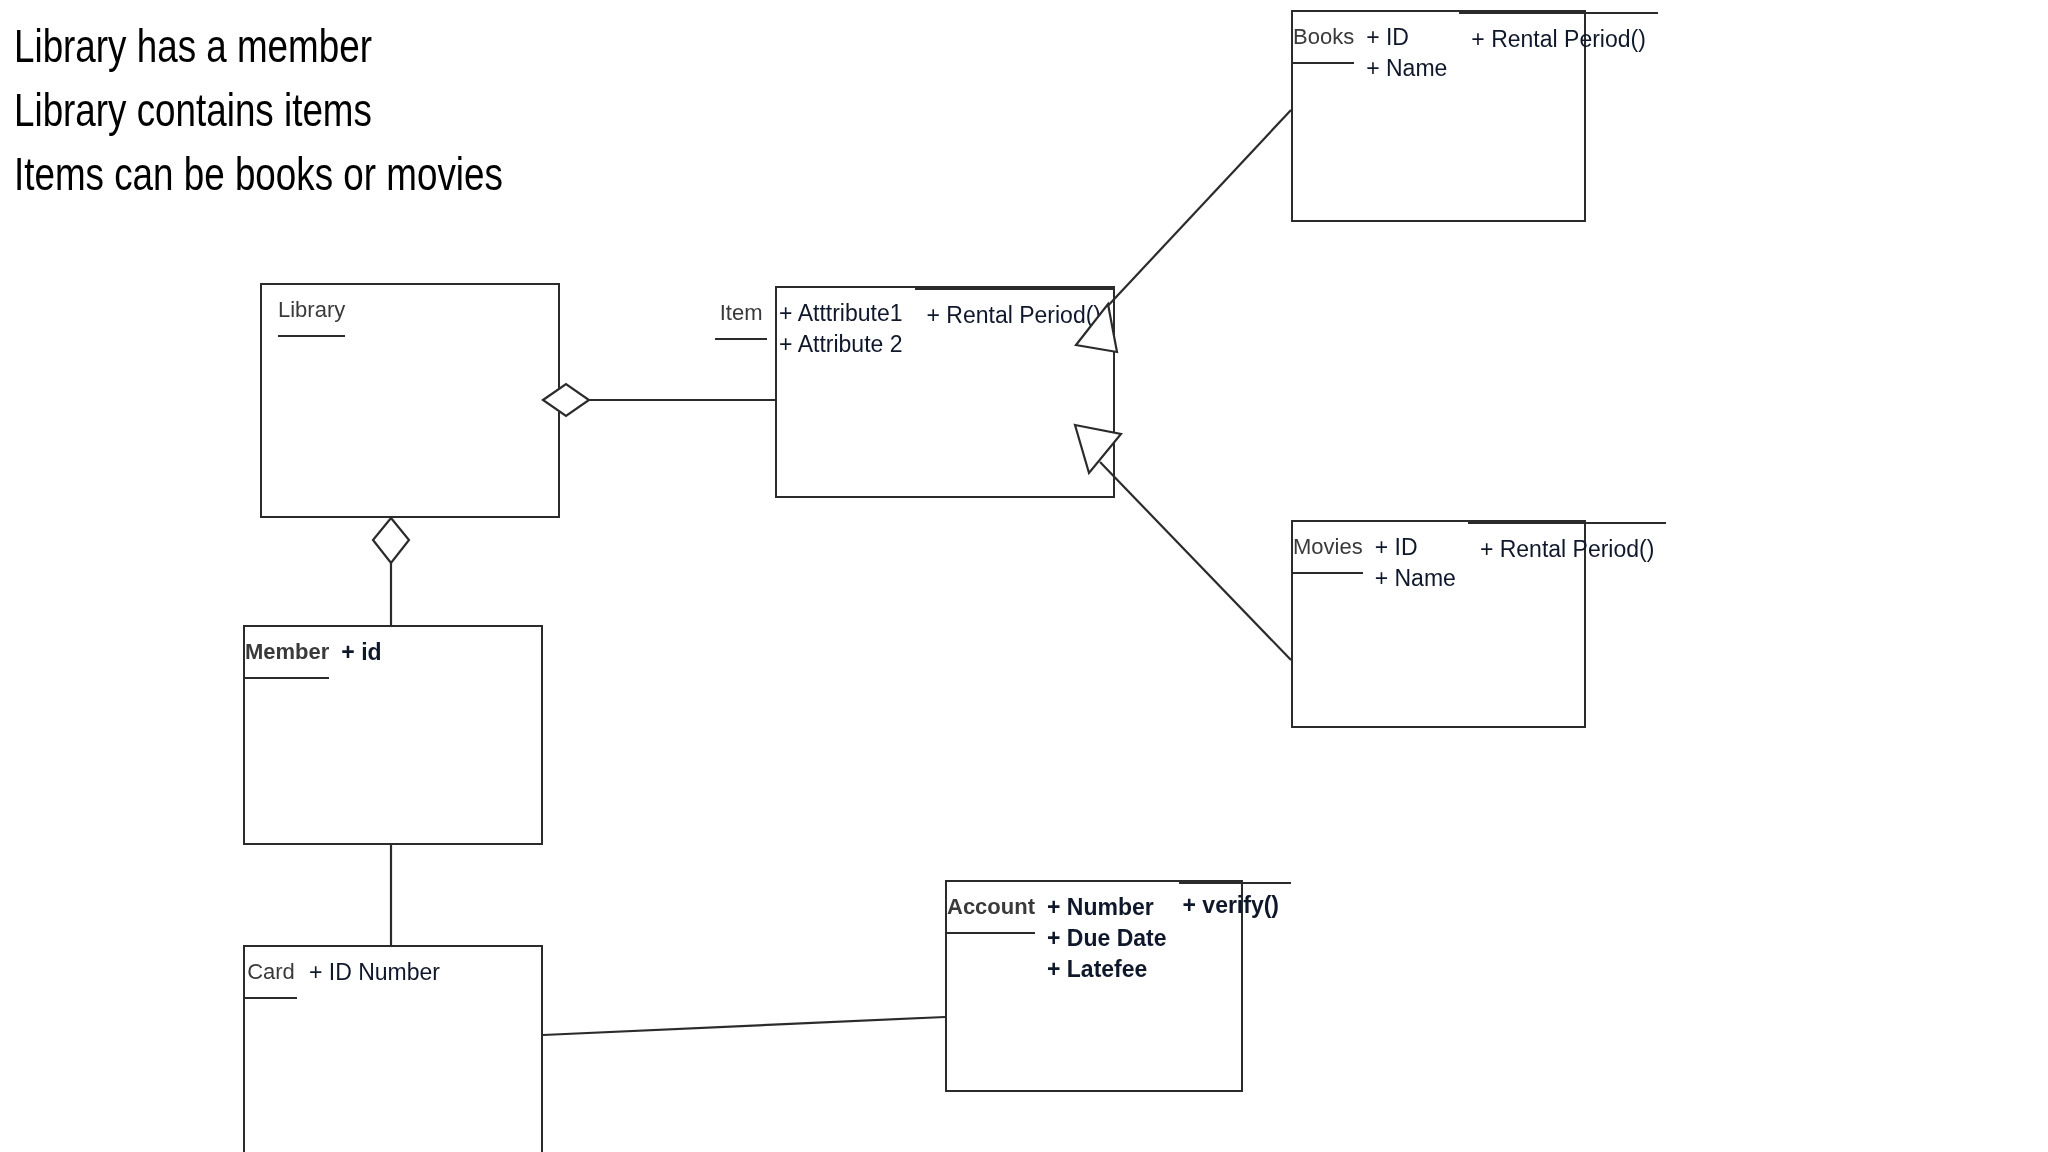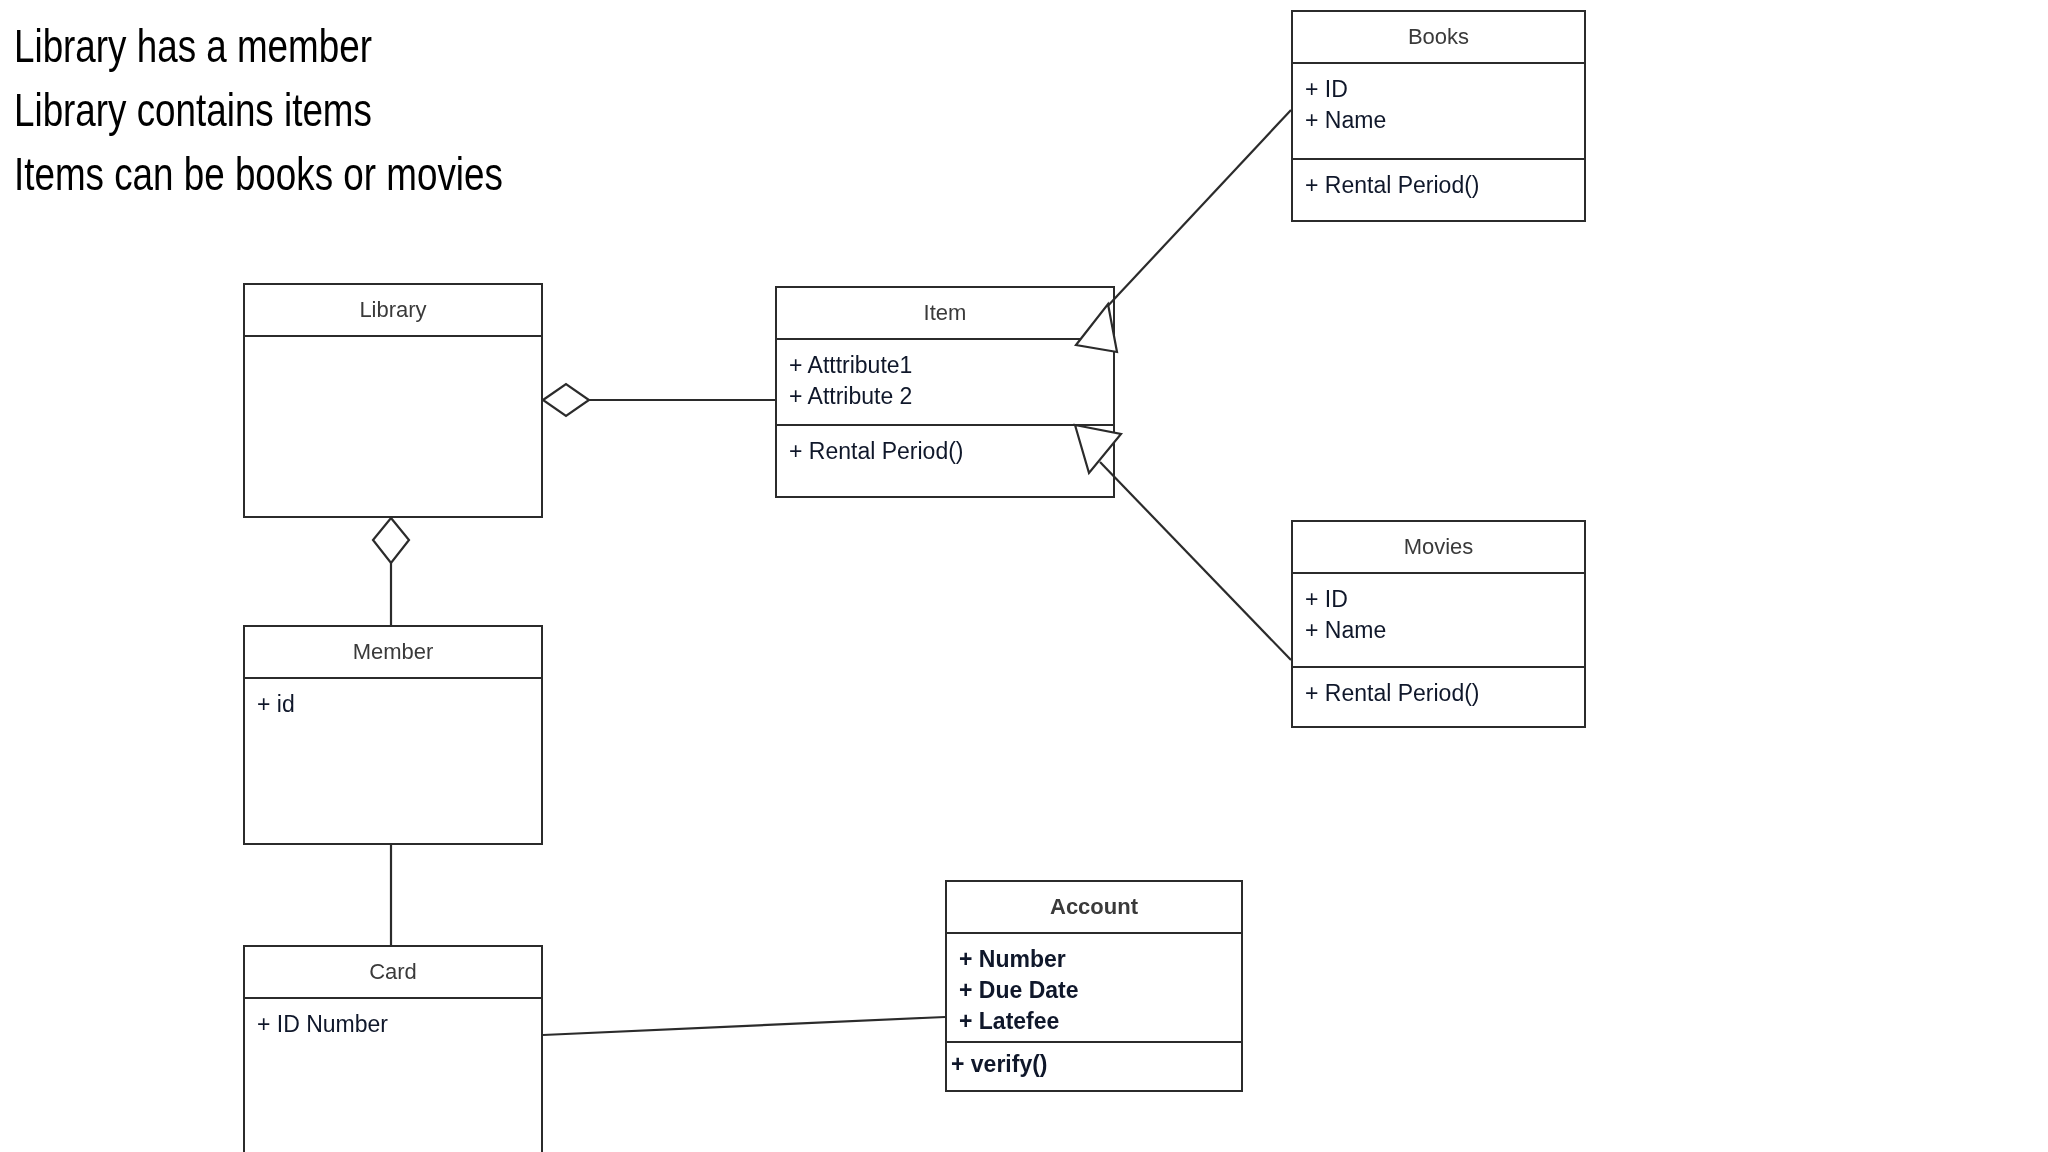--- a/index.html
+++ b/index.html
@@ -34,21 +34,21 @@
     letter-spacing: 0px;
   }
 
   
   .uml-class {
     position: absolute;
     box-sizing: border-box;
     background: #ffffff;
     border: 2px solid #2b2b2b;
     display: flex;
-    flex-direction: column;
+    flex-direction: row;
     z-index: 3;
   }
   .uml-title {
     box-sizing: border-box;
     height: 52px;
     flex: 0 0 52px;
     border-bottom: 2px solid #2b2b2b;
     display: flex;
     align-items: center;
     justify-content: center;
@@ -169,26 +169,26 @@
     <div class="uml-title">Item</div>
     <div class="uml-section attrs">
       <div class="uml-row">+ Atttribute1</div>
       <div class="uml-row">+ Attribute 2</div>
     </div>
     <div class="uml-section ops" style="height:72px; flex:0 0 72px;">
       <div class="uml-row">+ Rental Period()</div>
     </div>
   </div>
 
-  <div class="uml-class" style="left:243px; top:283px; width:300px; height:235px;">
+  <div class="uml-class" style="left:260px; top:283px; width:300px; height:235px;padding-left:16px;">
     <div class="uml-title">Library</div>
     <div class="uml-section empty"></div>
   </div>
 
-  <div class="uml-class" style="left:243px; top:625px; width:300px; height:220px;">
+  <div class="uml-class" style="left:243px; top:625px; width:300px; height:220px;font-weight:bold;">
     <div class="uml-title">Member</div>
     <div class="uml-section attrs">
       <div class="uml-row">+ id</div>
     </div>
   </div>
 
   <div class="uml-class" style="left:243px; top:945px; width:300px; height:215px;">
     <div class="uml-title">Card</div>
     <div class="uml-section attrs">
       <div class="uml-row">+ ID Number</div>

